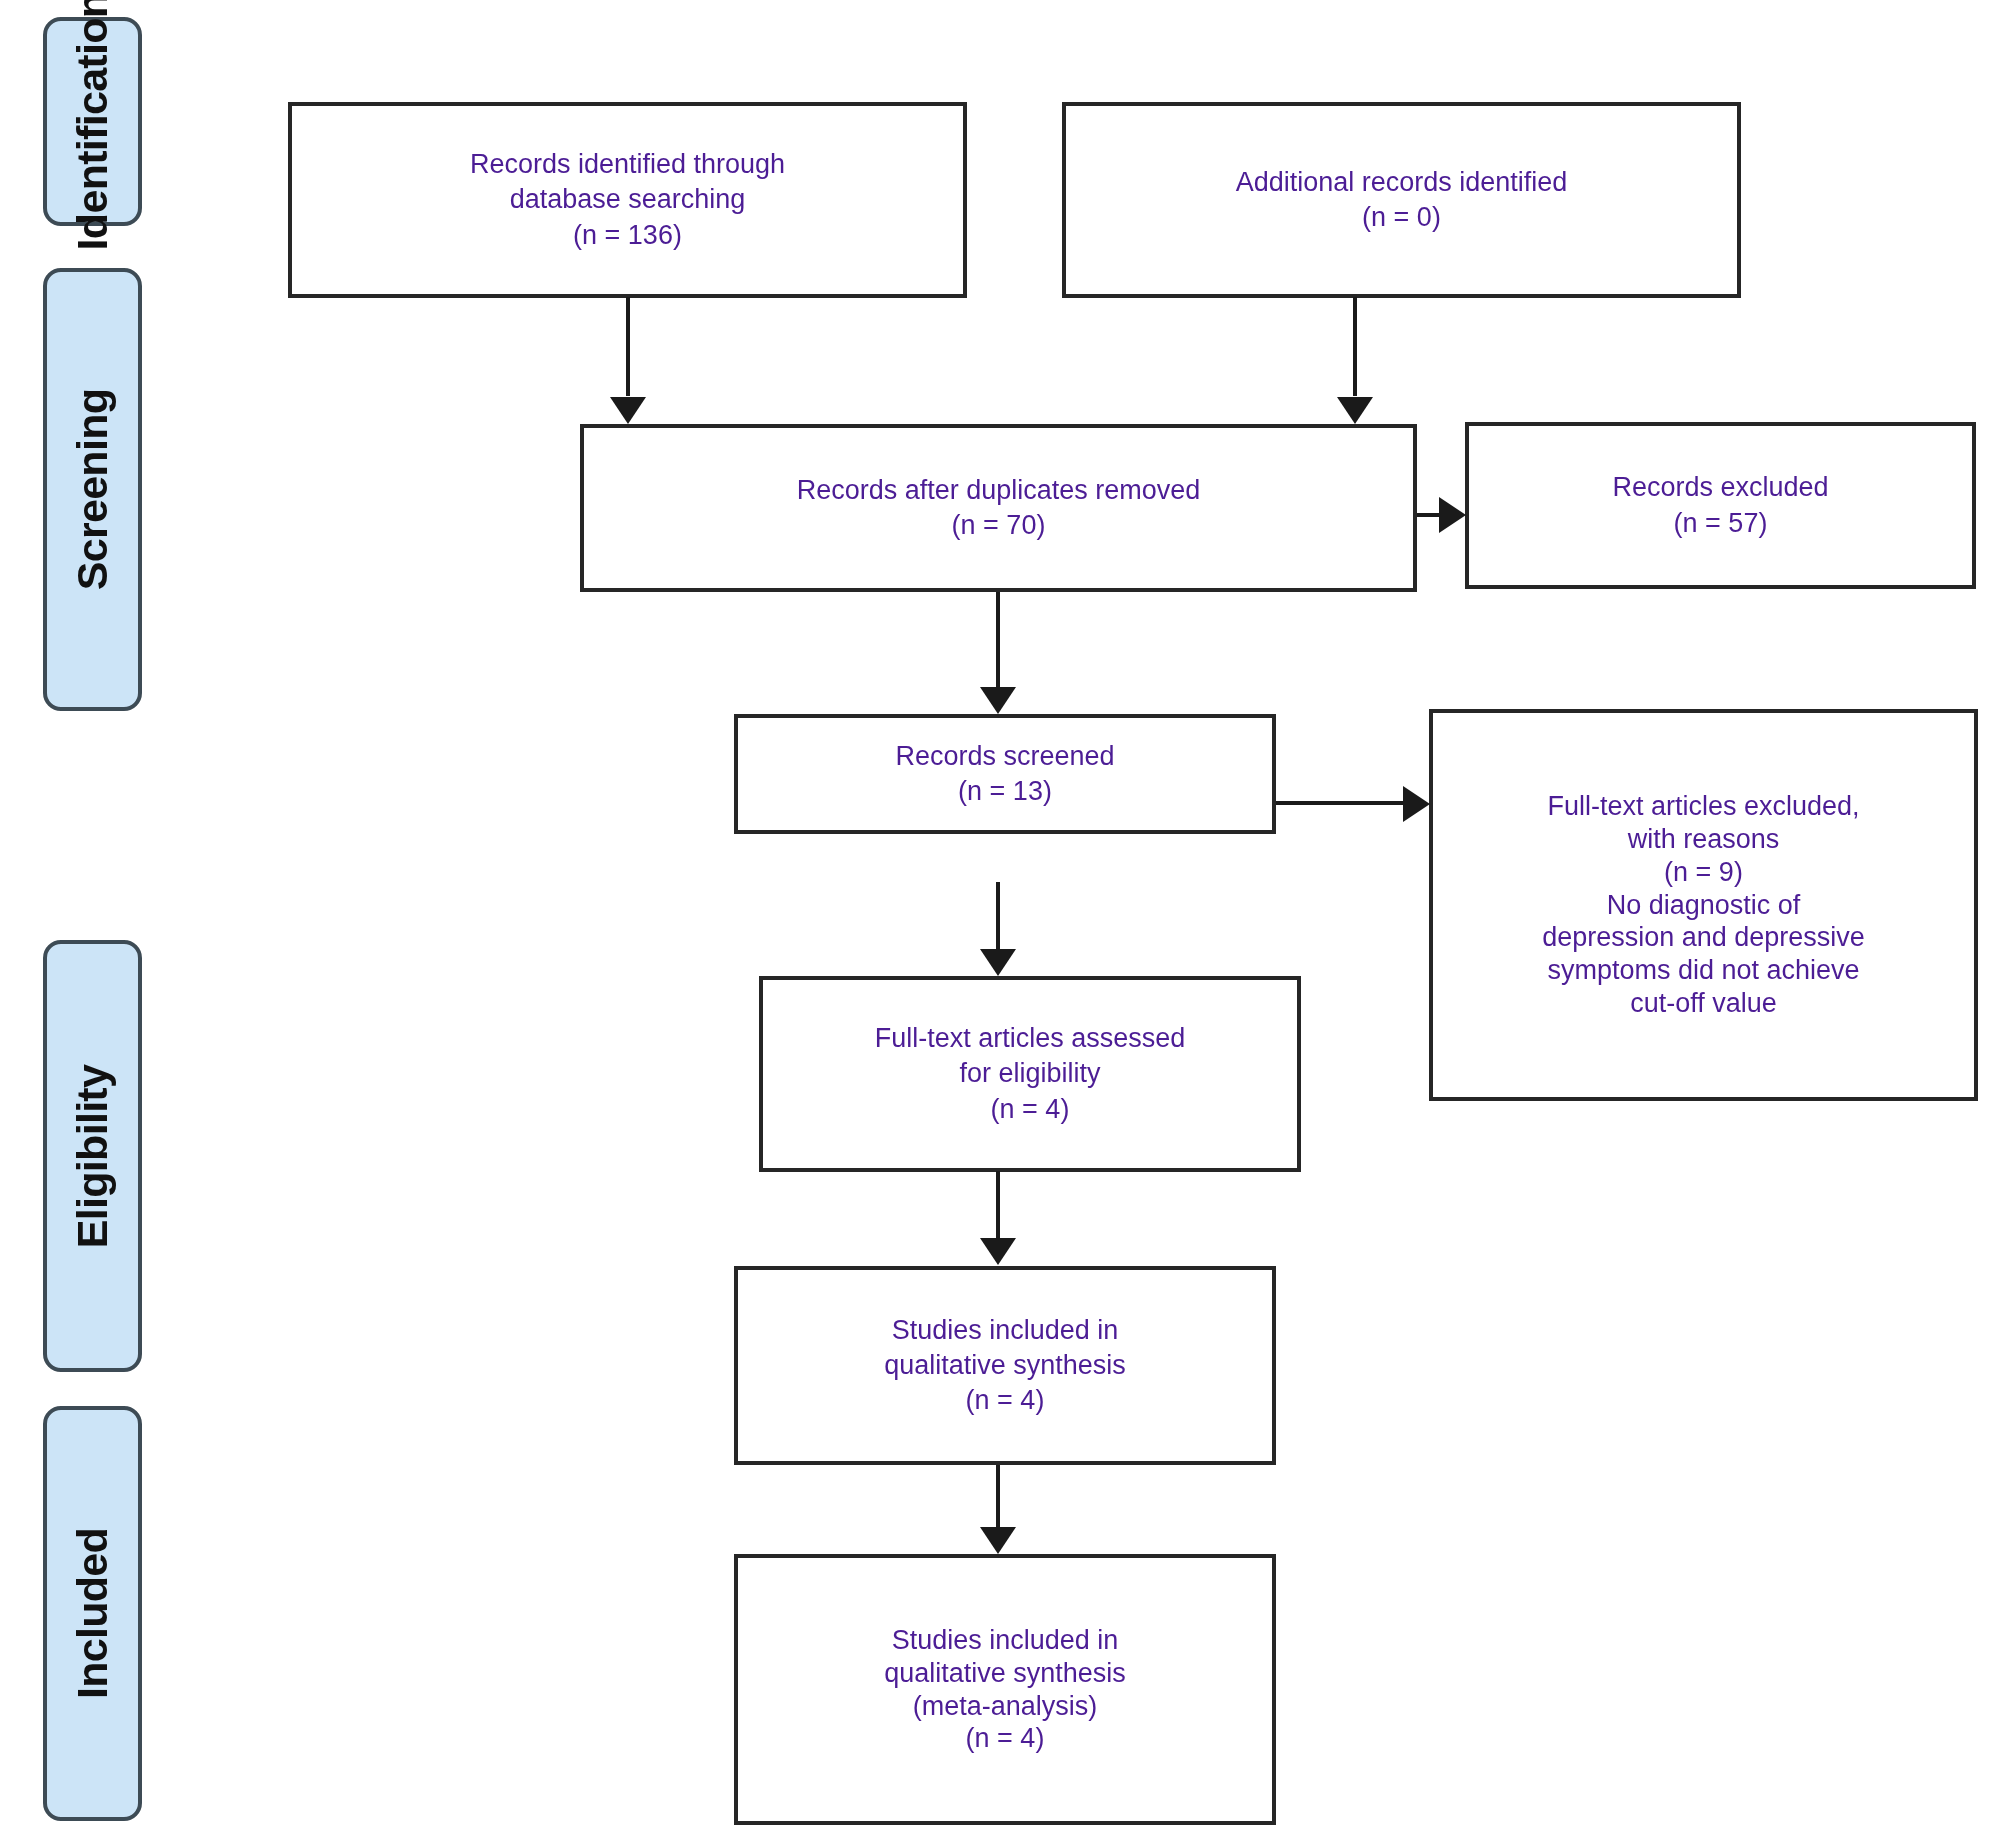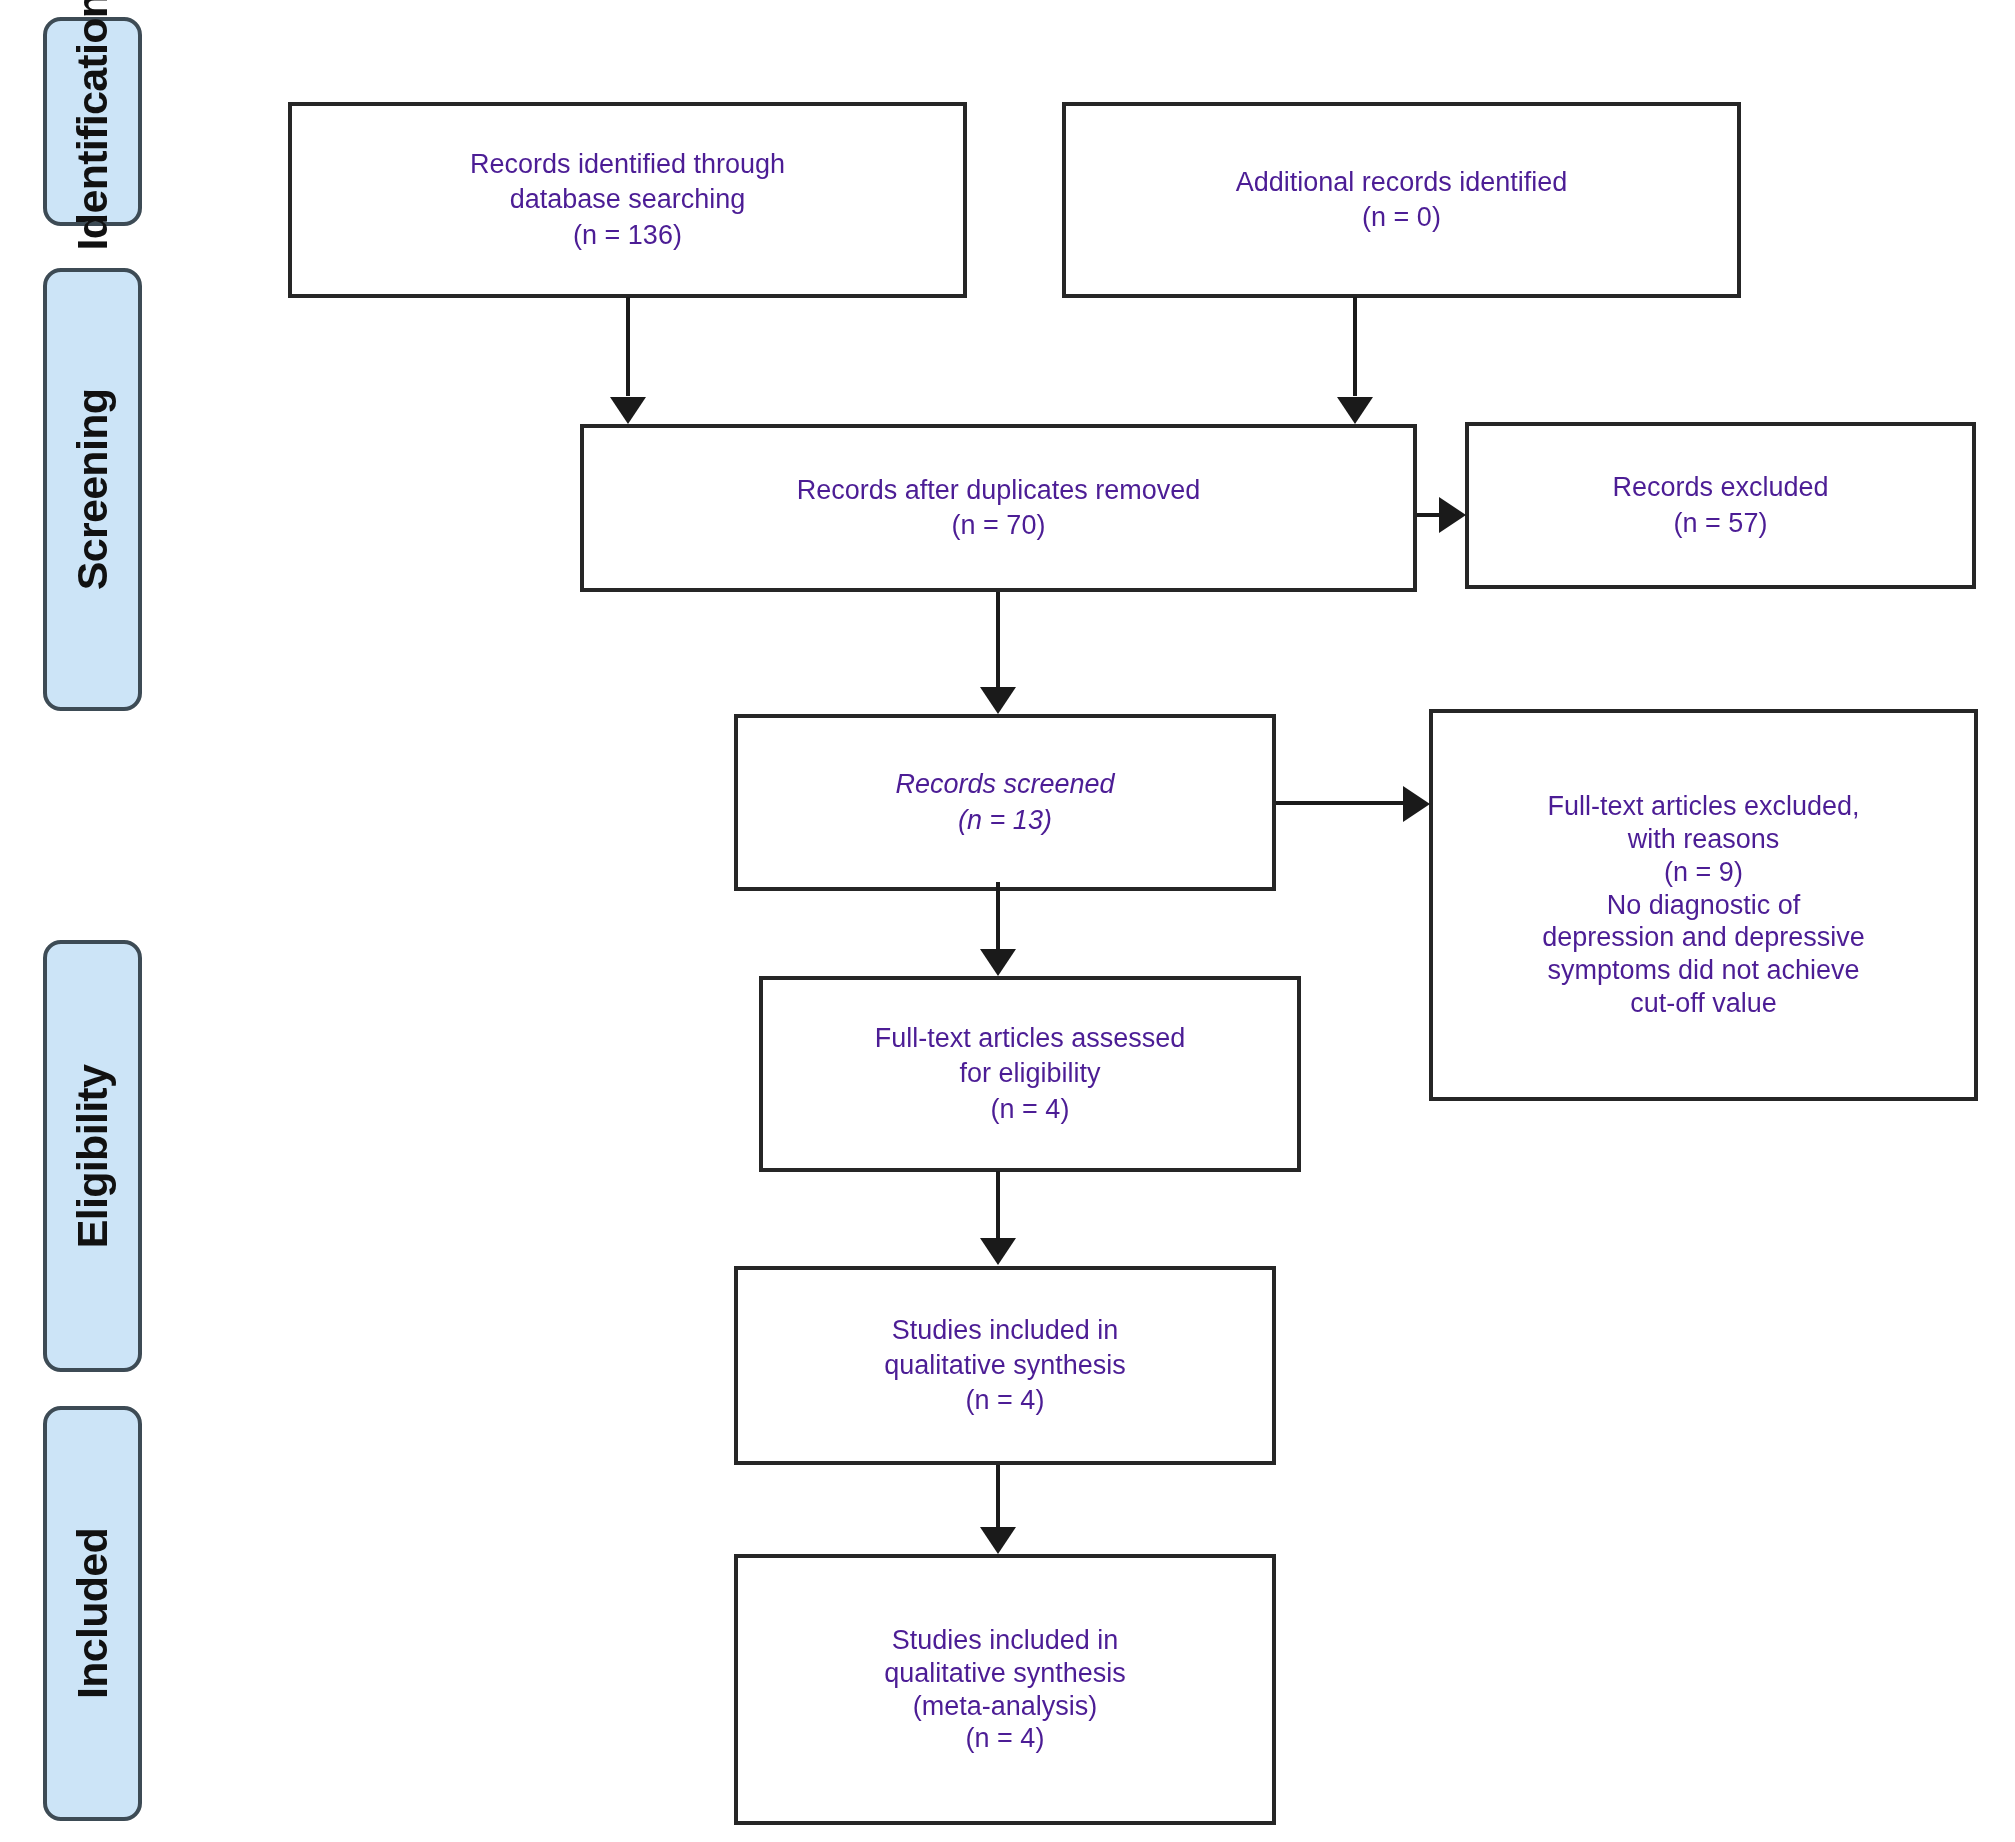--- a/index.html
+++ b/index.html
@@ -140,21 +140,21 @@
     <span class="line">Records excluded</span>
     <span class="line">(n =  57)</span>
   </div>
 
   <div class="h-line" style="left:1417px; top:513px; width:29px;"></div>
   <div class="arrow-right" style="left:1439px; top:497px;"></div>
 
   <div class="v-line" style="left:996px; top:592px; height:95px;"></div>
   <div class="arrow-down" style="left:980px; top:687px;"></div>
 
-  <div class="flow-box" style="left:734px; top:714px; width:542px; height:177px;font-style:italic;">
+  <div class="flow-box" style="left:734px; top:714px; width:542px; height:120px;">
     <span class="line">Records screened</span>
     <span class="line">(n =  13)</span>
   </div>
 
   <div class="flow-box tight" style="left:1429px; top:709px; width:549px; height:392px;">
     <span class="line">Full-text articles excluded,</span>
     <span class="line">with reasons</span>
     <span class="line">(n =  9)</span>
     <span class="line">No diagnostic of</span>
     <span class="line">depression and depressive</span>

